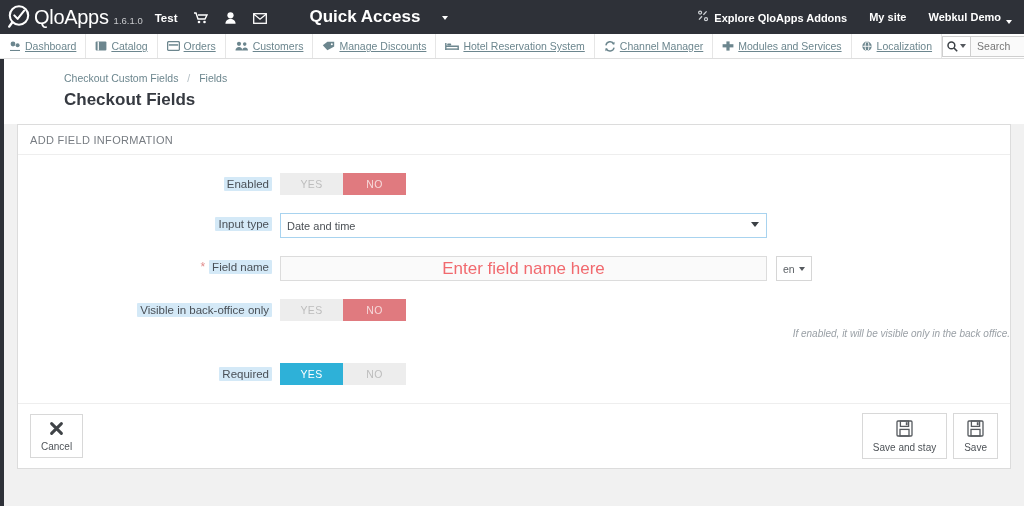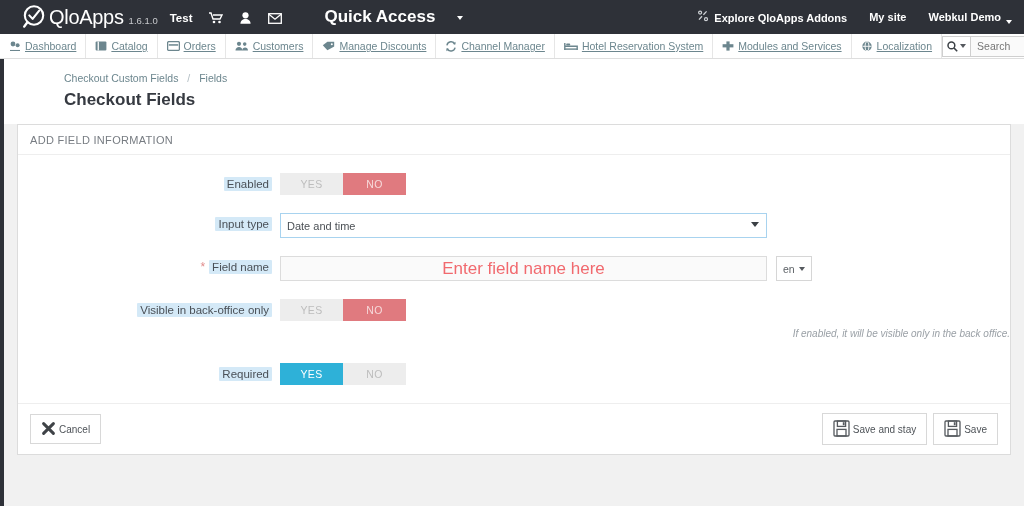--- a/index.html
+++ b/index.html
@@ -14,21 +14,21 @@
   
   #top-header {
     height: 34px;
     background: #2e3138;
     display: flex;
     align-items: center;
     position: relative;
   }
   .logo-wrap {
     display: flex; align-items: center;
-    padding-left: 22px;
+    padding-left: 7px;
     height: 34px;
   }
   .logo-mark { margin-right: 1px; display:flex; align-items:center; }
   .logo-text {
     color: #ffffff;
     font-size: 20px;
     letter-spacing: -0.3px;
     font-weight: 400;
     line-height: 1;
   }
@@ -213,21 +213,21 @@
 
   
   .panel-foot {
     border-top: 1px solid #eeeeee;
     padding: 9px 12px;
     display: flex; align-items: center;
     background: #ffffff;
   }
   .btn-box {
     border: 1px solid #d8d8d8; background: #ffffff;
-    display: flex; flex-direction: row; align-items: center;
+    display: flex; flex-direction: column; align-items: center;
     justify-content: center; gap: 3px;
     padding: 6px 10px 5px 10px;
     font-size: 10px; color: #4e5358; cursor: pointer;
     min-width: 43px;
   }
   .foot-right { margin-left: auto; display: flex; gap: 6px; }
 </style>
 </head>
 <body>
 
@@ -343,39 +343,39 @@
       <svg width="13" height="10" viewBox="0 0 13 10">
           <path d="M0.8 4.2 L5.4 0.8 L12.2 0.8 L12.2 5.6 L5.4 9.2 Z" fill="#6c868e"></path>
           <circle cx="9.8" cy="3.2" r="1" fill="#ffffff"></circle>
         </svg>
     </span>
     <span>Manage Discounts</span>
   </div>
 
   <div class="nav-item">
     <span class="nicon">
+      <svg width="14" height="10" viewBox="0 0 14 10">
+          <path d="M0.8 2 V9 M0.8 5.2 H13.2 V9" stroke="#6c868e" stroke-width="1.4" fill="none"></path>
+          <rect x="2.2" y="2.6" width="4" height="2" rx="0.8" fill="#6c868e"></rect>
+          <rect x="0.8" y="7.4" width="12.4" height="1.4" fill="#6c868e"></rect>
+        </svg>
+    </span>
+    <span>Hotel Reservation System</span>
+  </div>
+
+  <div class="nav-item">
+    <span class="nicon">
       <svg width="12" height="11" viewBox="0 0 12 11">
           <path d="M10 3.2A4.3 4.3 0 0 0 1.9 4.3" fill="none" stroke="#6c868e" stroke-width="1.4"></path>
           <path d="M2 7.6A4.3 4.3 0 0 0 10.1 6.6" fill="none" stroke="#6c868e" stroke-width="1.4"></path>
           <path d="M10.6 0.7 L10.3 3.6 L7.6 2.9 Z" fill="#6c868e"></path>
           <path d="M1.3 10.2 L1.6 7.3 L4.3 8 Z" fill="#6c868e"></path>
         </svg>
     </span>
     <span>Channel Manager</span>
-  </div>
-
-  <div class="nav-item">
-    <span class="nicon">
-      <svg width="14" height="10" viewBox="0 0 14 10">
-          <path d="M0.8 2 V9 M0.8 5.2 H13.2 V9" stroke="#6c868e" stroke-width="1.4" fill="none"></path>
-          <rect x="2.2" y="2.6" width="4" height="2" rx="0.8" fill="#6c868e"></rect>
-          <rect x="0.8" y="7.4" width="12.4" height="1.4" fill="#6c868e"></rect>
-        </svg>
-    </span>
-    <span>Hotel Reservation System</span>
   </div>
 
   <div class="nav-item">
     <span class="nicon">
       <svg width="12" height="10" viewBox="0 0 12 10">
           <rect x="4.4" y="0.4" width="3.2" height="9.2" fill="#6c868e"></rect>
           <rect x="0.6" y="3.2" width="10.8" height="3.2" fill="#6c868e"></rect>
         </svg>
     </span>
     <span>Modules and Services</span>

